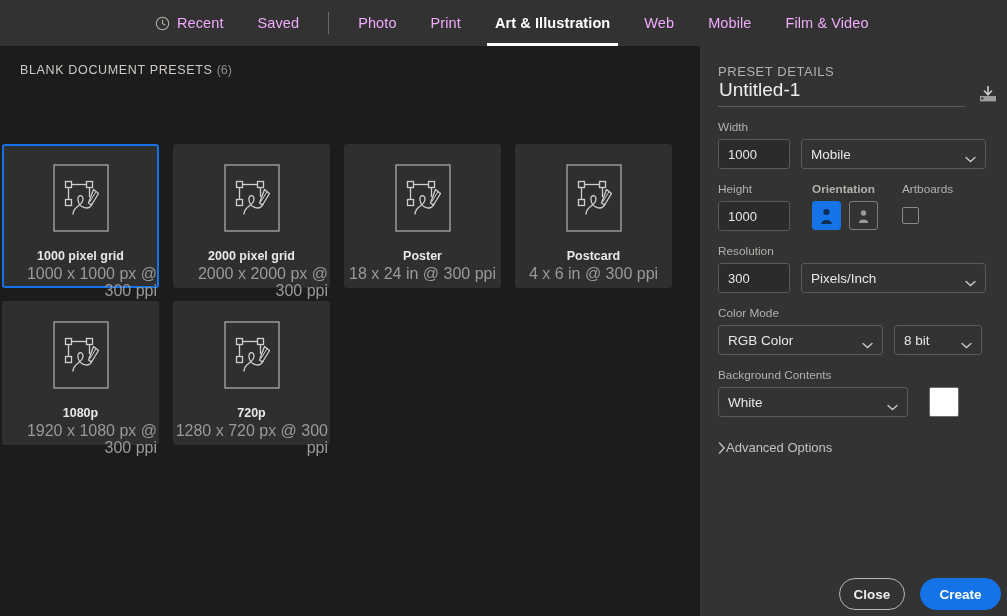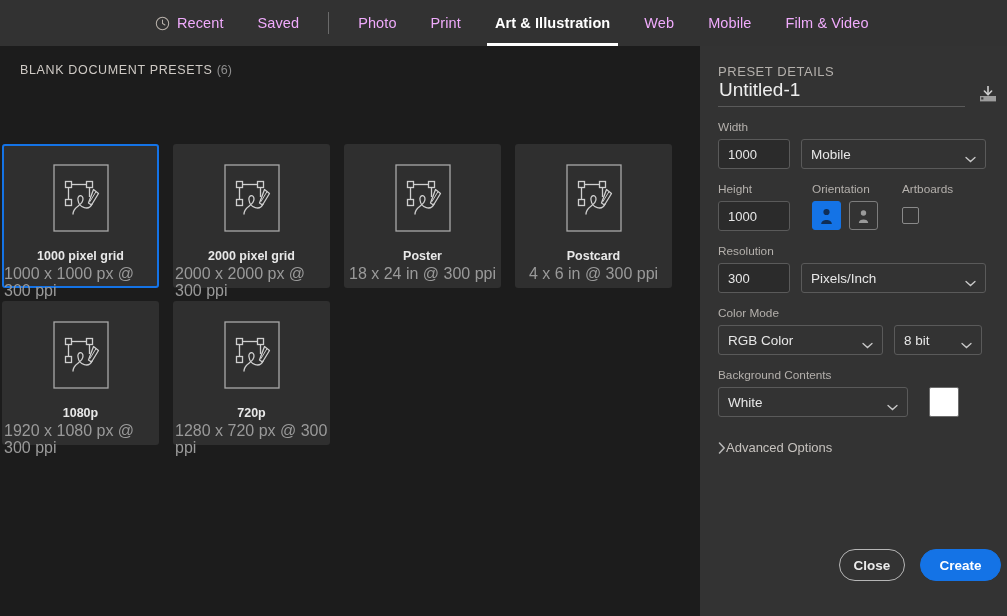--- a/index.html
+++ b/index.html
@@ -100,20 +100,21 @@
     letter-spacing: 0;
   }
   .grid {
     position: absolute;
     top: 98px;
     left: 2px;
     display: flex;
     flex-wrap: wrap;
     gap: 13px 14px;
     width: 740px;
+    text-align: right;
   }
   .card {
     width: 157px;
     height: 144px;
     background: #2f2f2f;
     border-radius: 3px;
     box-sizing: border-box;
     border: 2px solid transparent;
     display: flex;
     flex-direction: column;
@@ -277,21 +278,21 @@
     margin-top: 23px;
     font-size: 13px;
     color: #c6c2be;
     cursor: pointer;
   }
   .adv-chev { width: 8px; height: 12px; flex: 0 0 8px; }
 
   .footer-btns {
     position: absolute;
     right: 18px;
-    bottom: 35px;
+    bottom: 6px;
     display: flex;
     gap: 15px;
     align-items: center;
   }
   .btn {
     height: 32px;
     border-radius: 16px;
     font-size: 13.5px;
     font-weight: bold;
     display: flex;
@@ -522,21 +523,21 @@
           </div>
         </div>
       </div>
 
       <div class="row">
         <div class="ctrl-group">
           <div class="field-label">Height</div>
           <input class="txtin" type="text" value="1000" style="">
         </div>
 
-        <div class="ctrl-group" style="margin-left:11px;">
+        <div class="ctrl-group" style="margin-left:11px;font-weight:bold;">
           <div class="field-label">Orientation</div>
           <div class="orient-btns">
             <div class="orient-btn active">
               <svg width="17" height="19" viewBox="0 0 17 19">
                 <circle cx="8.5" cy="6" r="3.1" fill="#0f2e57"></circle>
                 <path d="M3.2 18 C3.2 12.6 13.8 12.6 13.8 18 Z" fill="#0f2e57"></path>
               </svg>
             </div>
             <div class="orient-btn">
               <svg width="21" height="16" viewBox="0 0 21 16">

